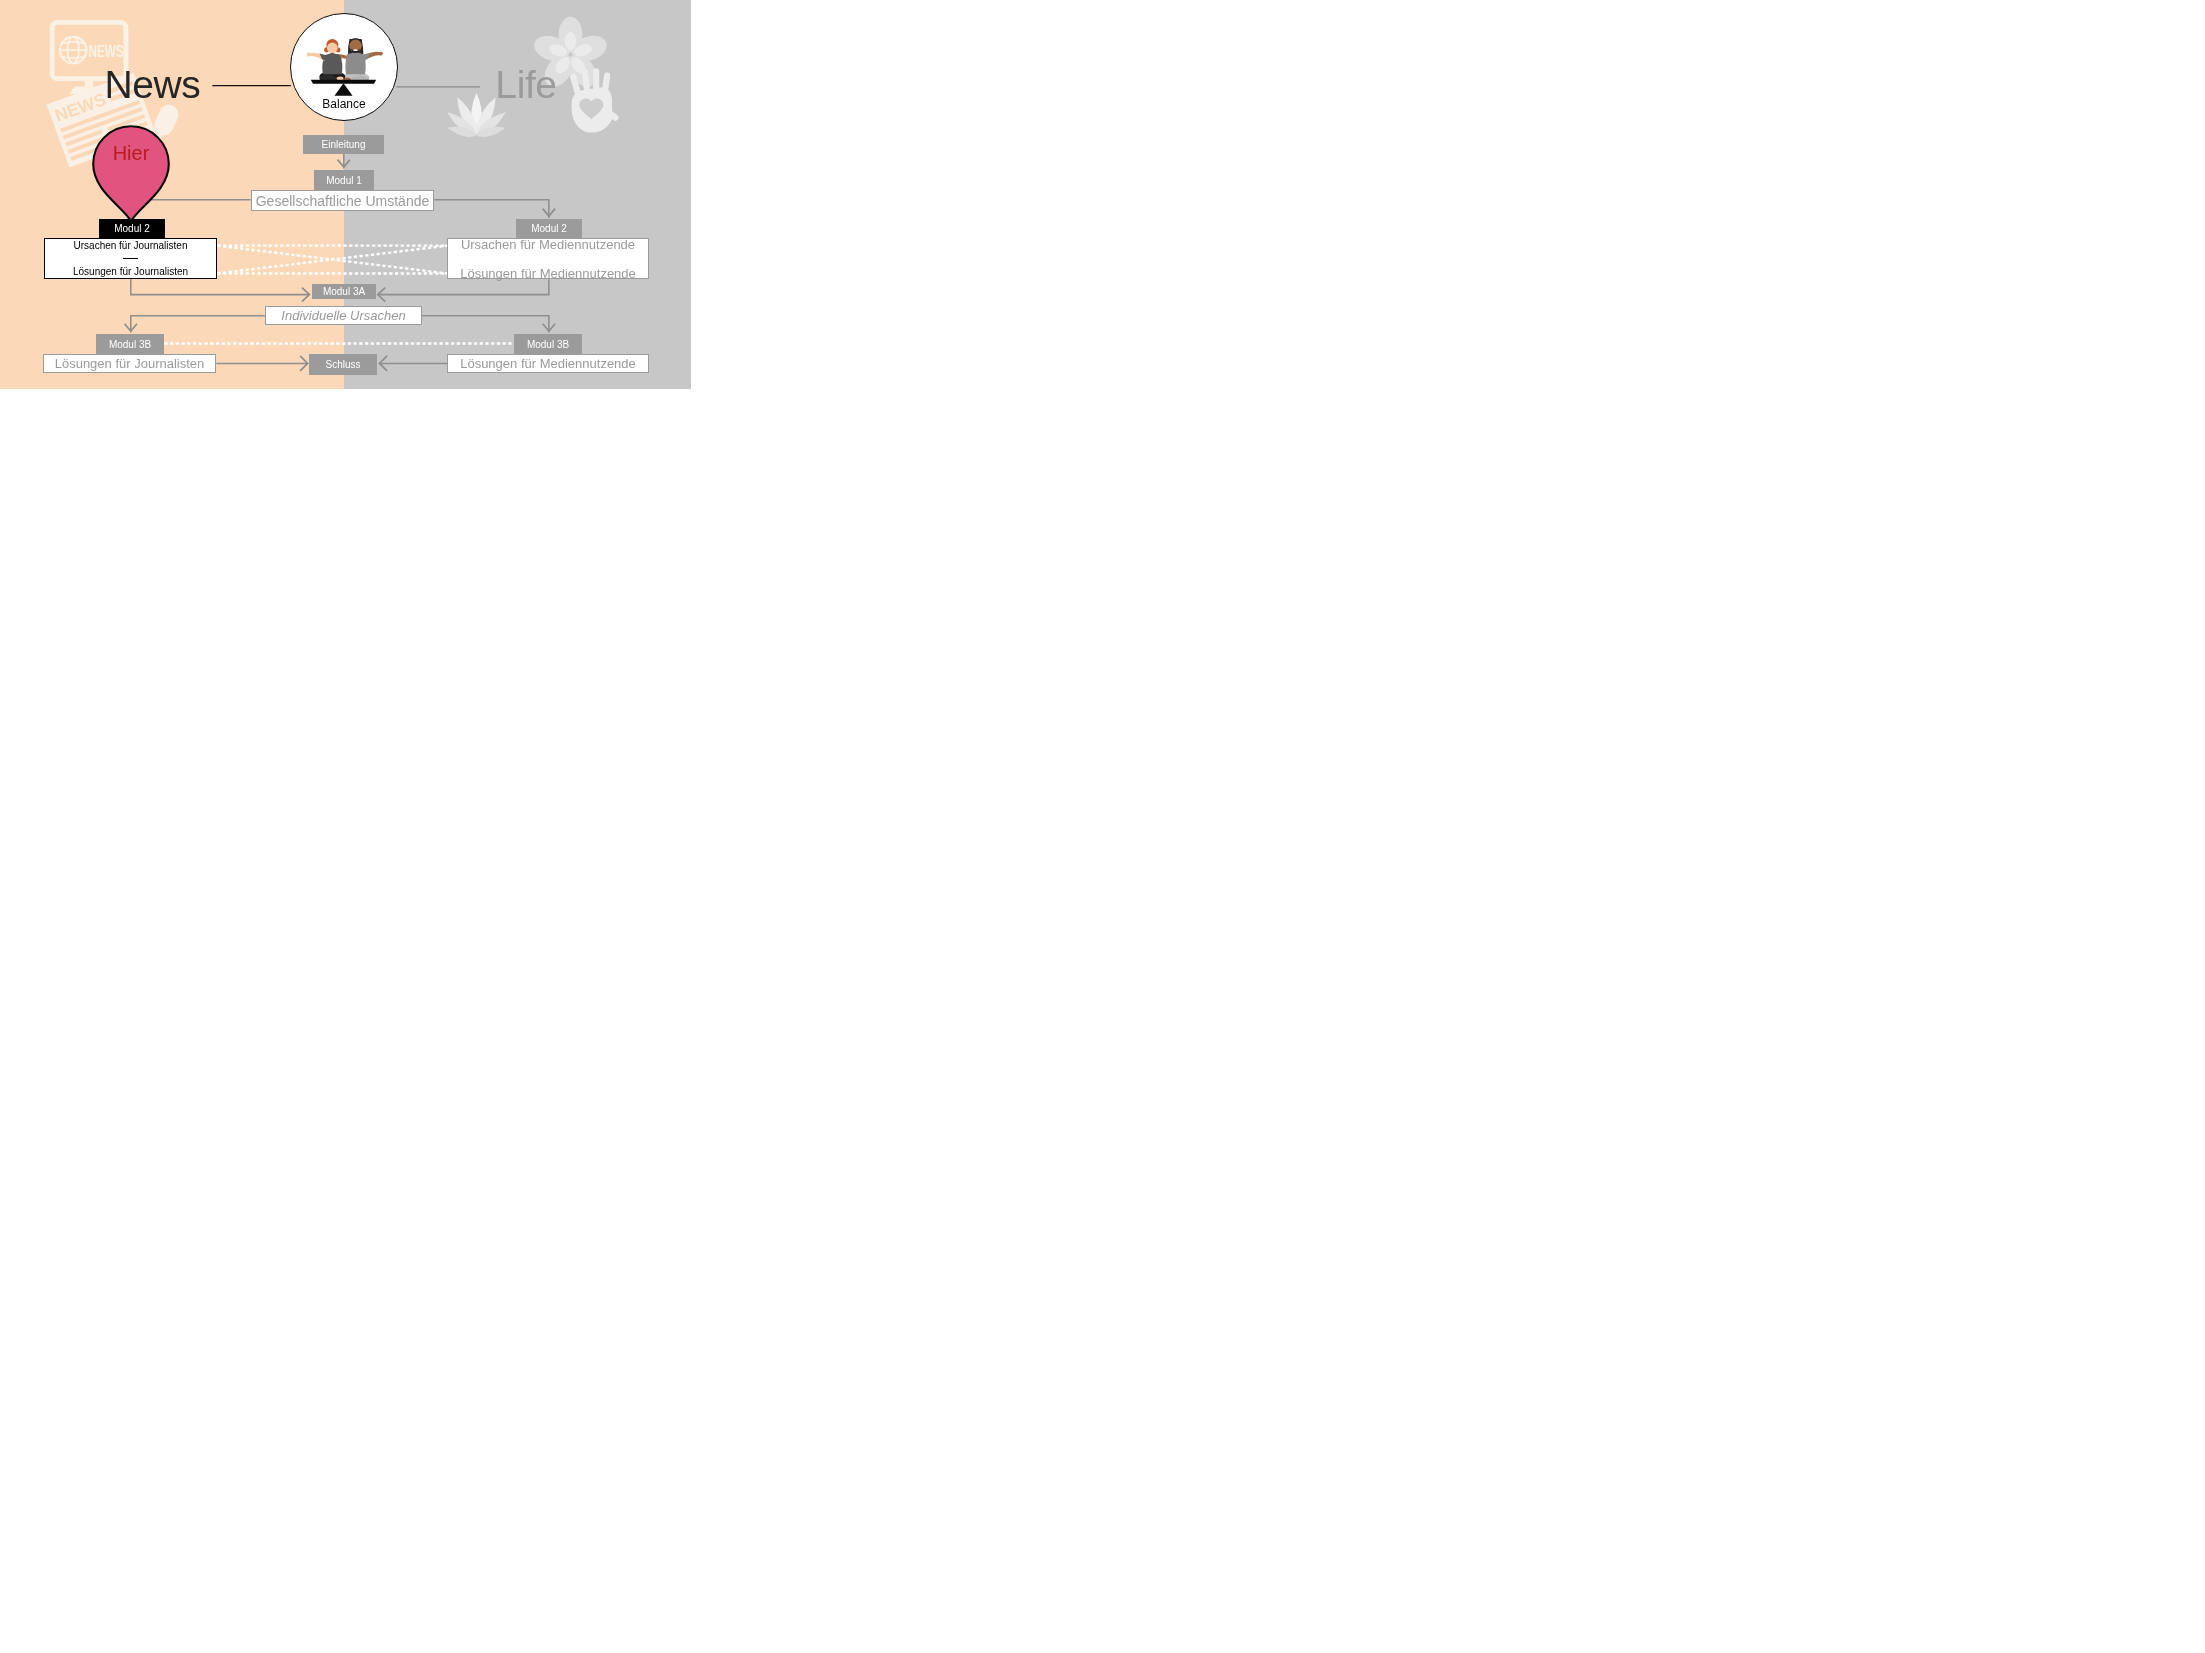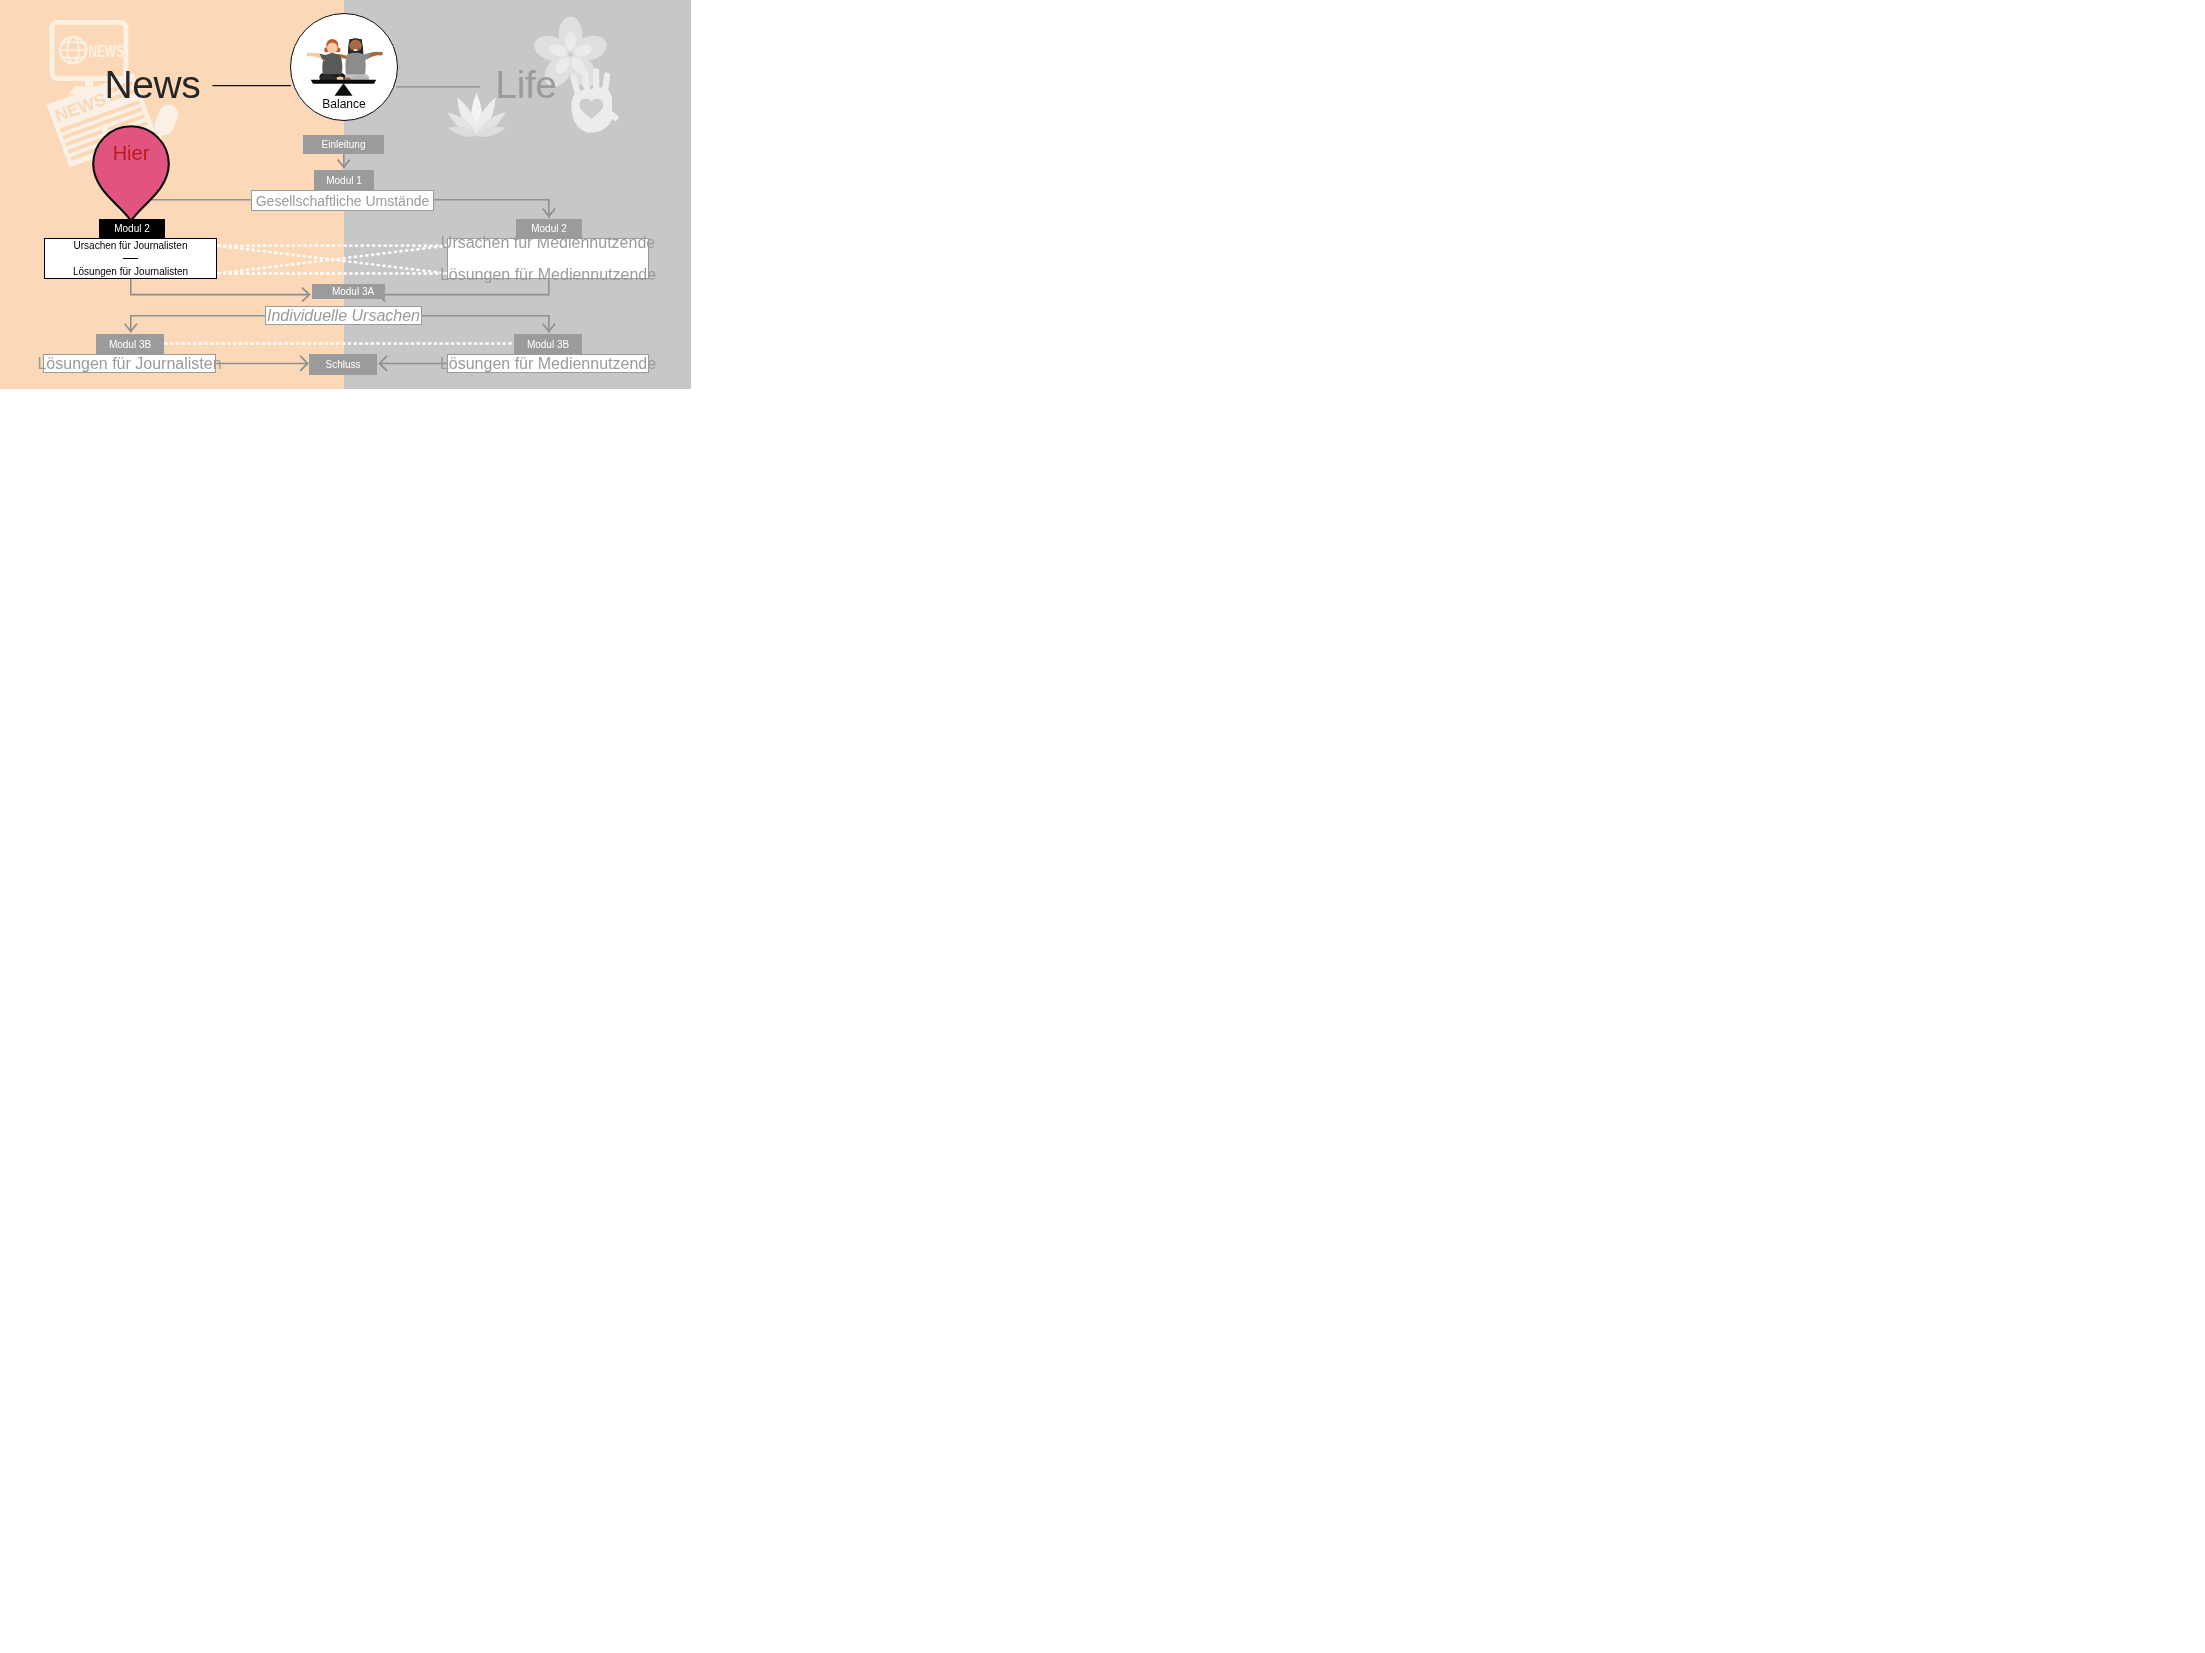--- a/index.html
+++ b/index.html
@@ -11,21 +11,21 @@
   .bg{position:absolute;top:0;height:100%;}
   #bg-news{left:0;width:344px;background:var(--news_bg,#FBD9B8);}
   #bg-life{left:344px;width:347px;background:var(--life_bg,#C7C7C7);}
   .abs{position:absolute;}
   .flex{display:flex;align-items:center;justify-content:center;}
   .title-big{font-size:39px;font-weight:500;letter-spacing:-0.4px;white-space:nowrap;}
   #news-title{color:#262626;}
   #life-title{color:var(--box_gray,#9B9B9B);}
   .gbox{background:var(--box_gray,#9B9B9B);color:#fff;font-size:10px;white-space:nowrap;}
   .wbox{background:#fff;border:1.1px solid var(--box_gray,#9B9B9B);color:var(--box_gray,#9B9B9B);
-        font-size:16px;white-space:nowrap;box-sizing:border-box;}
+        font-size:13px;white-space:nowrap;box-sizing:border-box;}
   .wbox-dark{background:#fff;border:1.3px solid #000;color:#000;font-size:10px;white-space:nowrap;
         box-sizing:border-box;}
   .two-line{flex-direction:column;justify-content:center;gap:7px;}
   .dash-sep{width:15.4px;height:1.3px;}
   .dash-sep.dark{background:#000;}
   .dash-sep.gray{background:var(--box_gray,#9B9B9B);}
   #balance-circle{
     left:290px;top:13.2px;width:108px;height:108px;border-radius:50%;
     background:#fff;border:1.5px solid #0a0a0a;box-sizing:border-box;
   }
@@ -227,21 +227,21 @@
     <span>Lösungen für Journalisten</span>
   </div>
 
   <div class="abs flex gbox box-layer" style="left:516px;top:219px;width:66px;height:19px;">Modul 2</div>
   <div class="abs flex wbox two-line box-layer" style="left:447px;top:238px;width:202px;height:41px;">
     <span>Ursachen für Mediennutzende</span>
     <span class="dash-sep gray"></span>
     <span>Lösungen für Mediennutzende</span>
   </div>
 
-  <div class="abs flex gbox box-layer" style="left:312px;top:284px;width:64px;height:15px;padding-left:9px;">Modul 3A</div>
+  <div class="abs flex gbox box-layer" style="left:312px;top:284px;width:64px;height:15px;">Modul 3A</div>
   <div class="abs flex wbox box-layer" style="left:265px;top:306px;width:157px;height:19px;font-style:italic;">Individuelle Ursachen</div>
 
   <div class="abs flex gbox box-layer" style="left:96px;top:334px;width:68px;height:20px;">Modul 3B</div>
   <div class="abs flex wbox box-layer" style="left:43px;top:354px;width:173px;height:19px;">Lösungen für Journalisten</div>
 
   <div class="abs flex gbox box-layer" style="left:514px;top:334px;width:68px;height:20px;">Modul 3B</div>
   <div class="abs flex wbox box-layer" style="left:447px;top:354px;width:202px;height:19px;">Lösungen für Mediennutzende</div>
 
   <div class="abs flex gbox box-layer" style="left:309px;top:354px;width:68px;height:21px;">Schluss</div>
 

